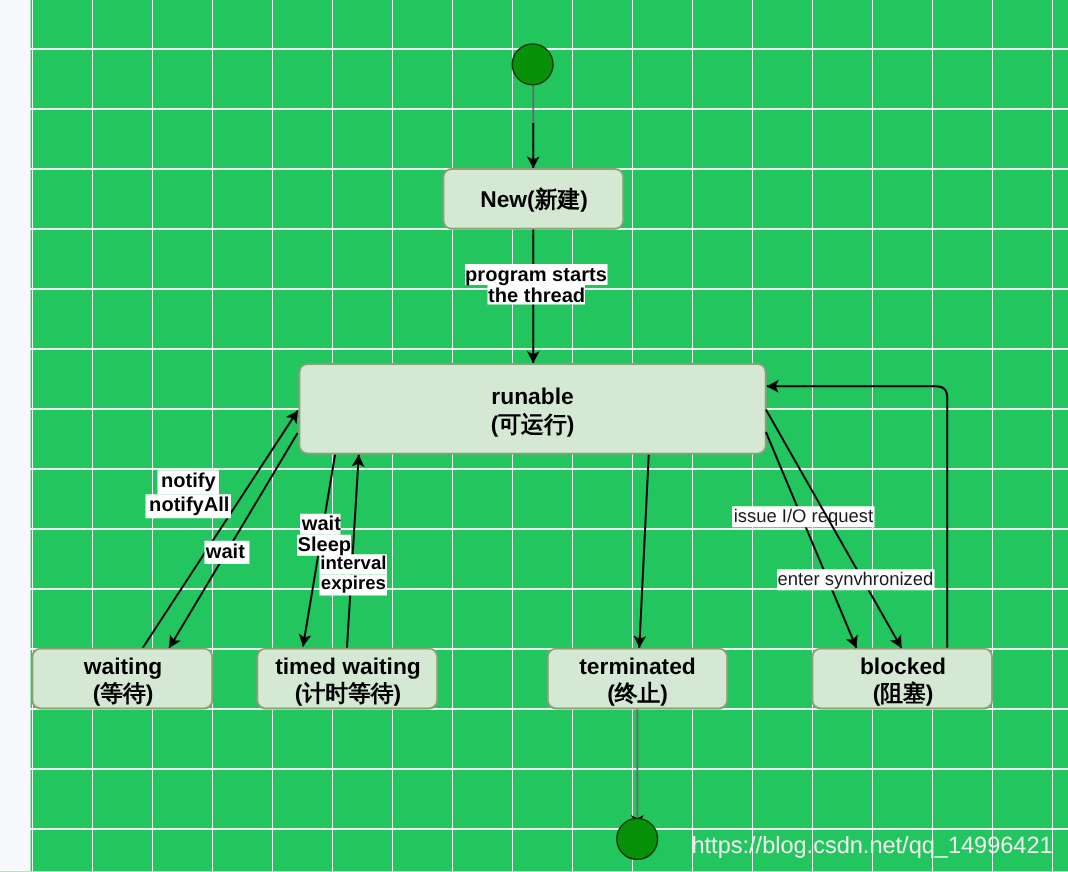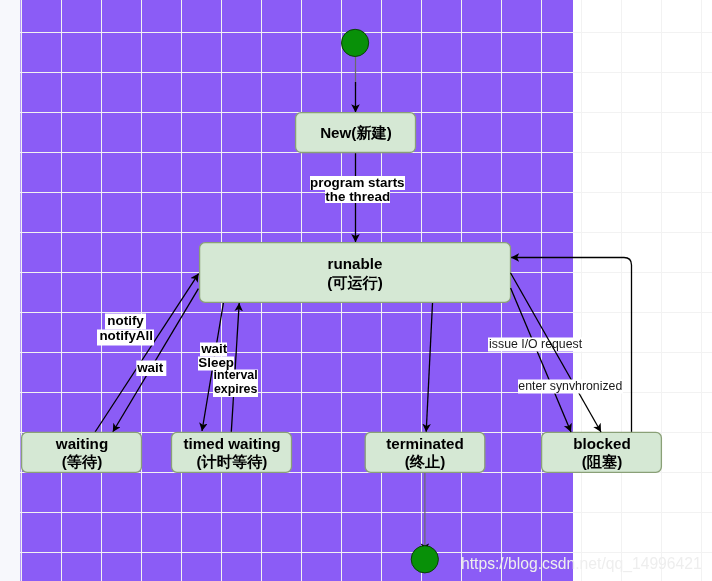--- a/index.html
+++ b/index.html
@@ -1,18 +1,18 @@
 <!DOCTYPE html>
 <html><head>
 <meta charset="utf-8">
 <style>
   html,body{margin:0;padding:0;background:#ffffff;}
   body{width:712px;height:581px;overflow:hidden;
        font-family:"Liberation Sans",sans-serif;}
-  #canvas{position:relative;width:573px;height:581px;background:#8b5cf6;}
+  #canvas{position:relative;width:712px;height:581px;background:#22c55e;}
   svg.diagram{position:absolute;left:0;top:0;width:712px;height:581px;display:block;}
   .nodelabel{font-family:"Liberation Sans",sans-serif;font-weight:bold;font-size:15.2px;fill:#000;}
   .edgelabel{font-family:"Liberation Sans",sans-serif;font-weight:bold;font-size:13.4px;fill:#000;}
   .edgelabel-thin{font-family:"Liberation Sans",sans-serif;font-weight:normal;font-size:12.3px;fill:#1a1a1a;}
   .edgelabel-s{font-family:"Liberation Sans",sans-serif;font-weight:bold;font-size:12.4px;fill:#000;}
   .wm{font-family:"Liberation Sans",sans-serif;font-size:15.7px;fill:#eeeeee;}
 </style>
 </head>
 <body>
 

